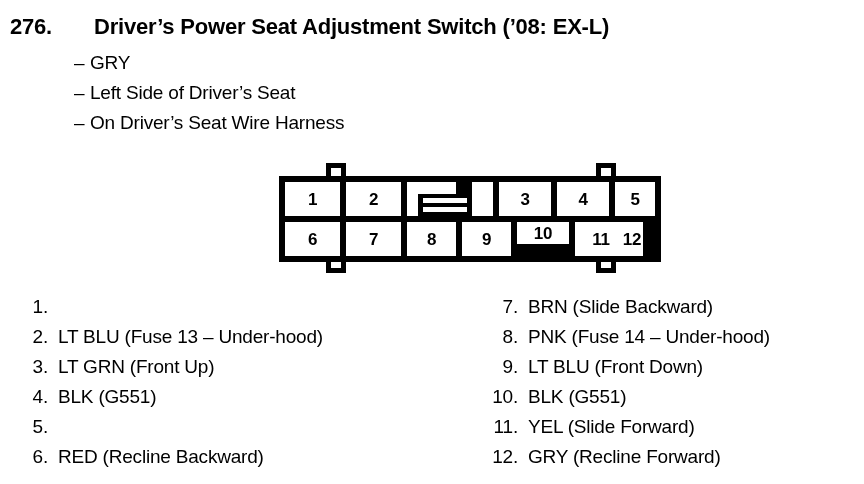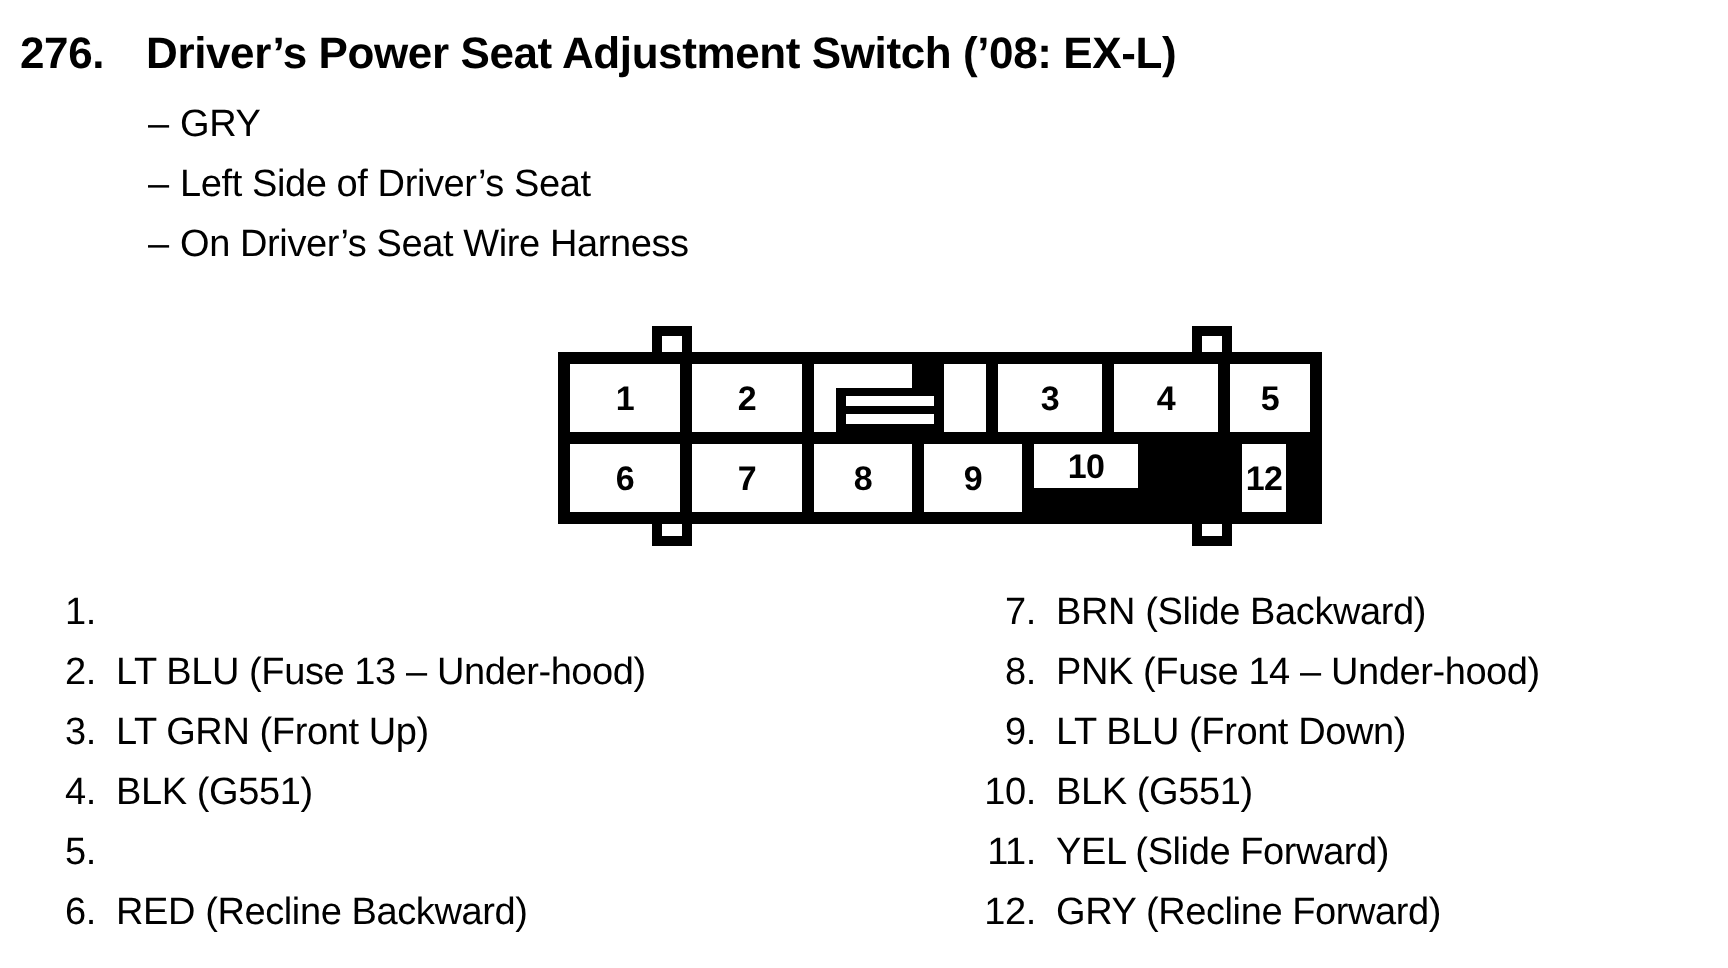--- a/index.html
+++ b/index.html
@@ -24,20 +24,21 @@
     top: 0;
     width: 864px;
   }
   #title-row {
     position: absolute;
     left: 10px;
     top: 14px;
     display: flex;
     align-items: baseline;
     white-space: nowrap;
+    gap: 21px;
   }
   #title-number {
     font-size: 22px;
     font-weight: bold;
     letter-spacing: -0.2px;
   }
   #title-text {
     font-size: 22px;
     font-weight: bold;
     margin-left: 21px;
@@ -187,20 +188,21 @@
 
     <div class="pin-cell" style="left:214px; top:0px; width:52px; height:34px;">3</div>
     <div class="pin-cell" style="left:272px; top:0px; width:52px; height:34px;">4</div>
     <div class="pin-cell" style="left:330px; top:0px; width:40px; height:34px;">5</div>
 
     <div class="pin-cell" style="left:0px;   top:40px; width:55px; height:34px;">6</div>
     <div class="pin-cell" style="left:61px;  top:40px; width:55px; height:34px;">7</div>
     <div class="pin-cell" style="left:122px; top:40px; width:49px; height:34px;">8</div>
     <div class="pin-cell" style="left:177px; top:40px; width:49px; height:34px;">9</div>
     <div class="pin-cell" style="left:232px; top:40px; width:52px; height:22px;">10</div>
+    <div class="pin-cell" style="left:290px; top:40px; width:52px; height:34px;">11</div>
     <div class="pin-cell" style="left:336px; top:40px; width:22px; height:34px;">12</div>
 
   </div>
 </div>
 
 <div class="legend-col" id="legend-left">
   <div class="legend-item">
     <span class="legend-num">1.</span>
   </div>
   <div class="legend-item">

